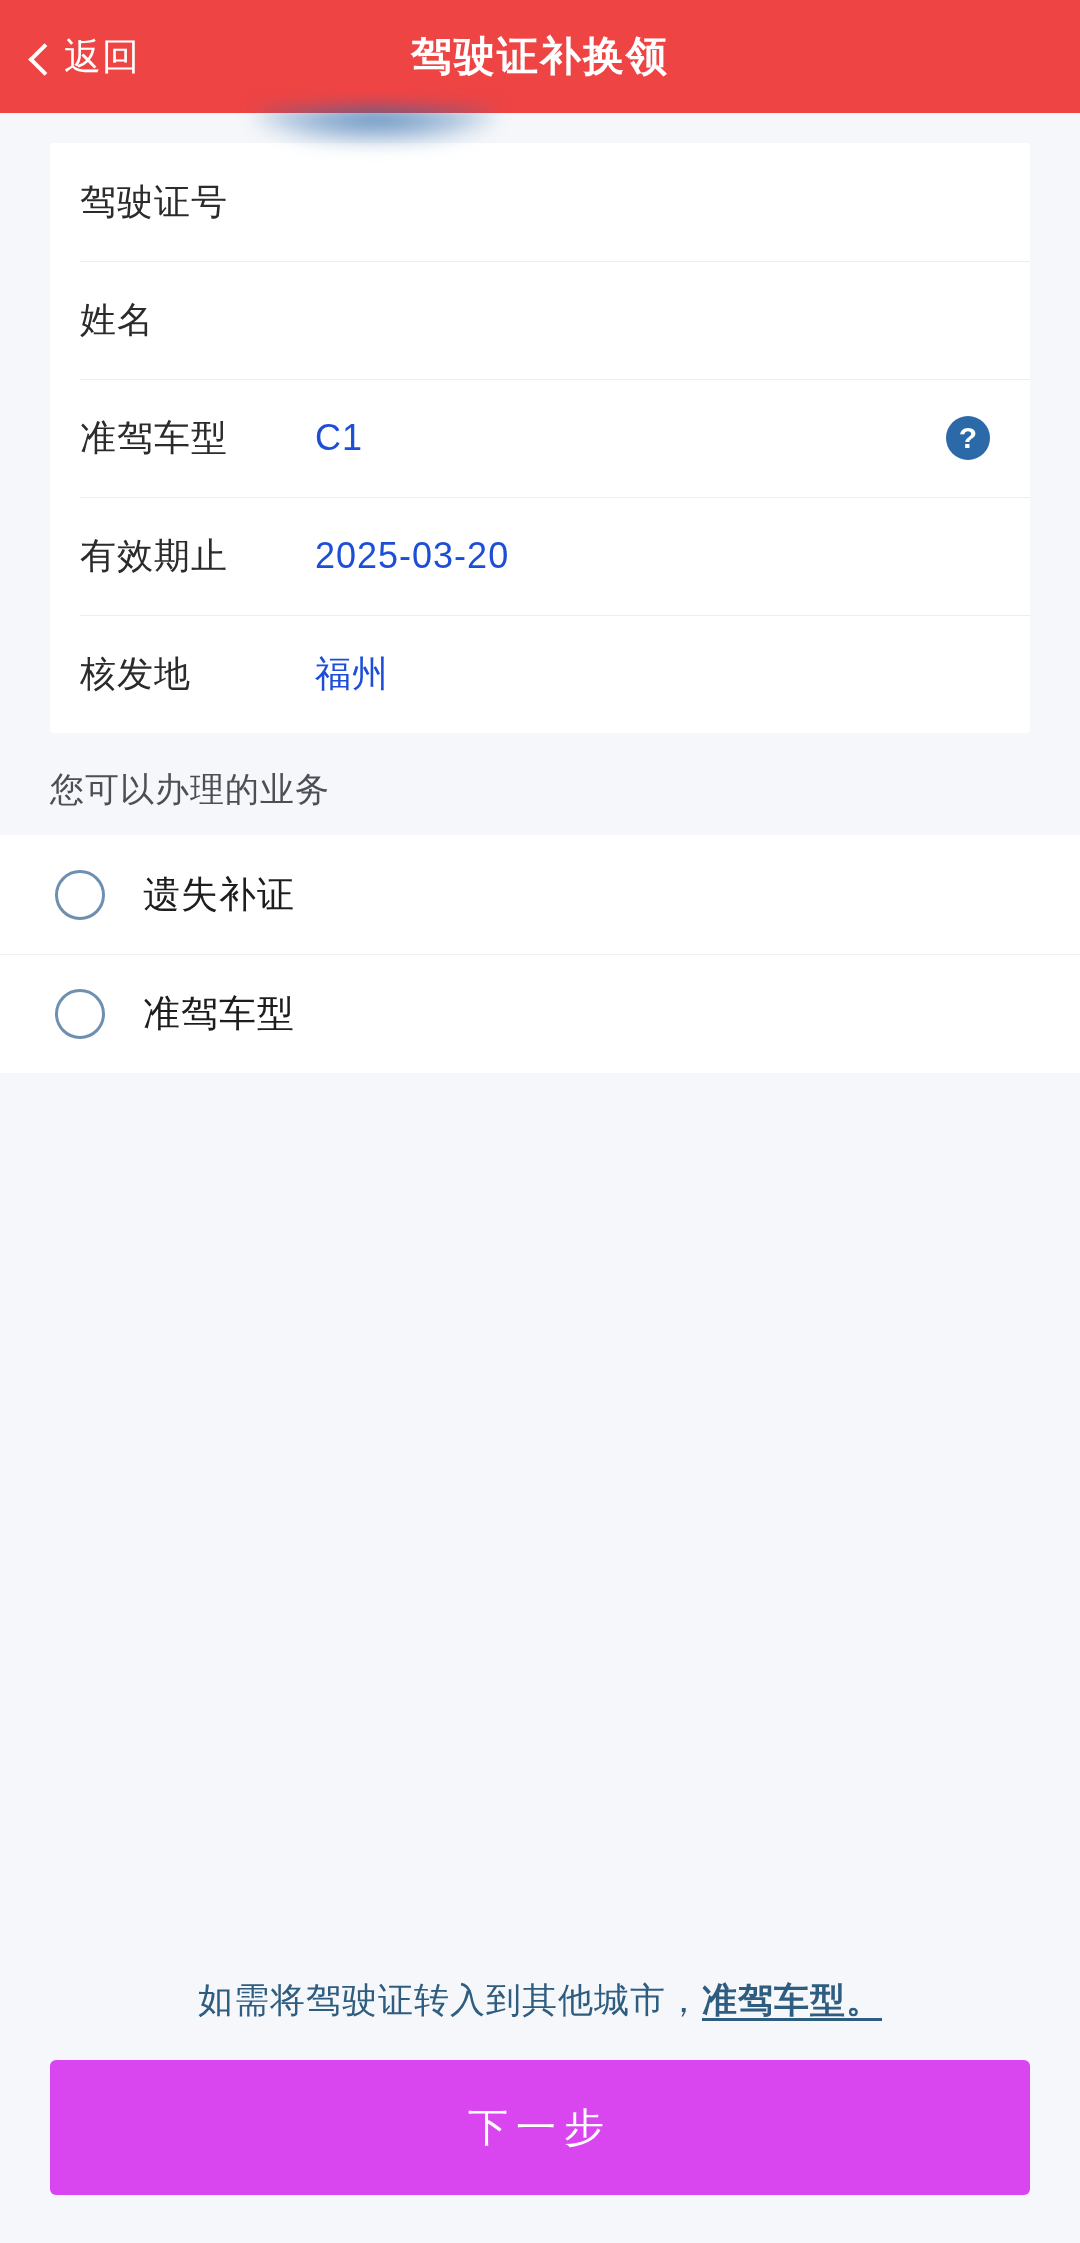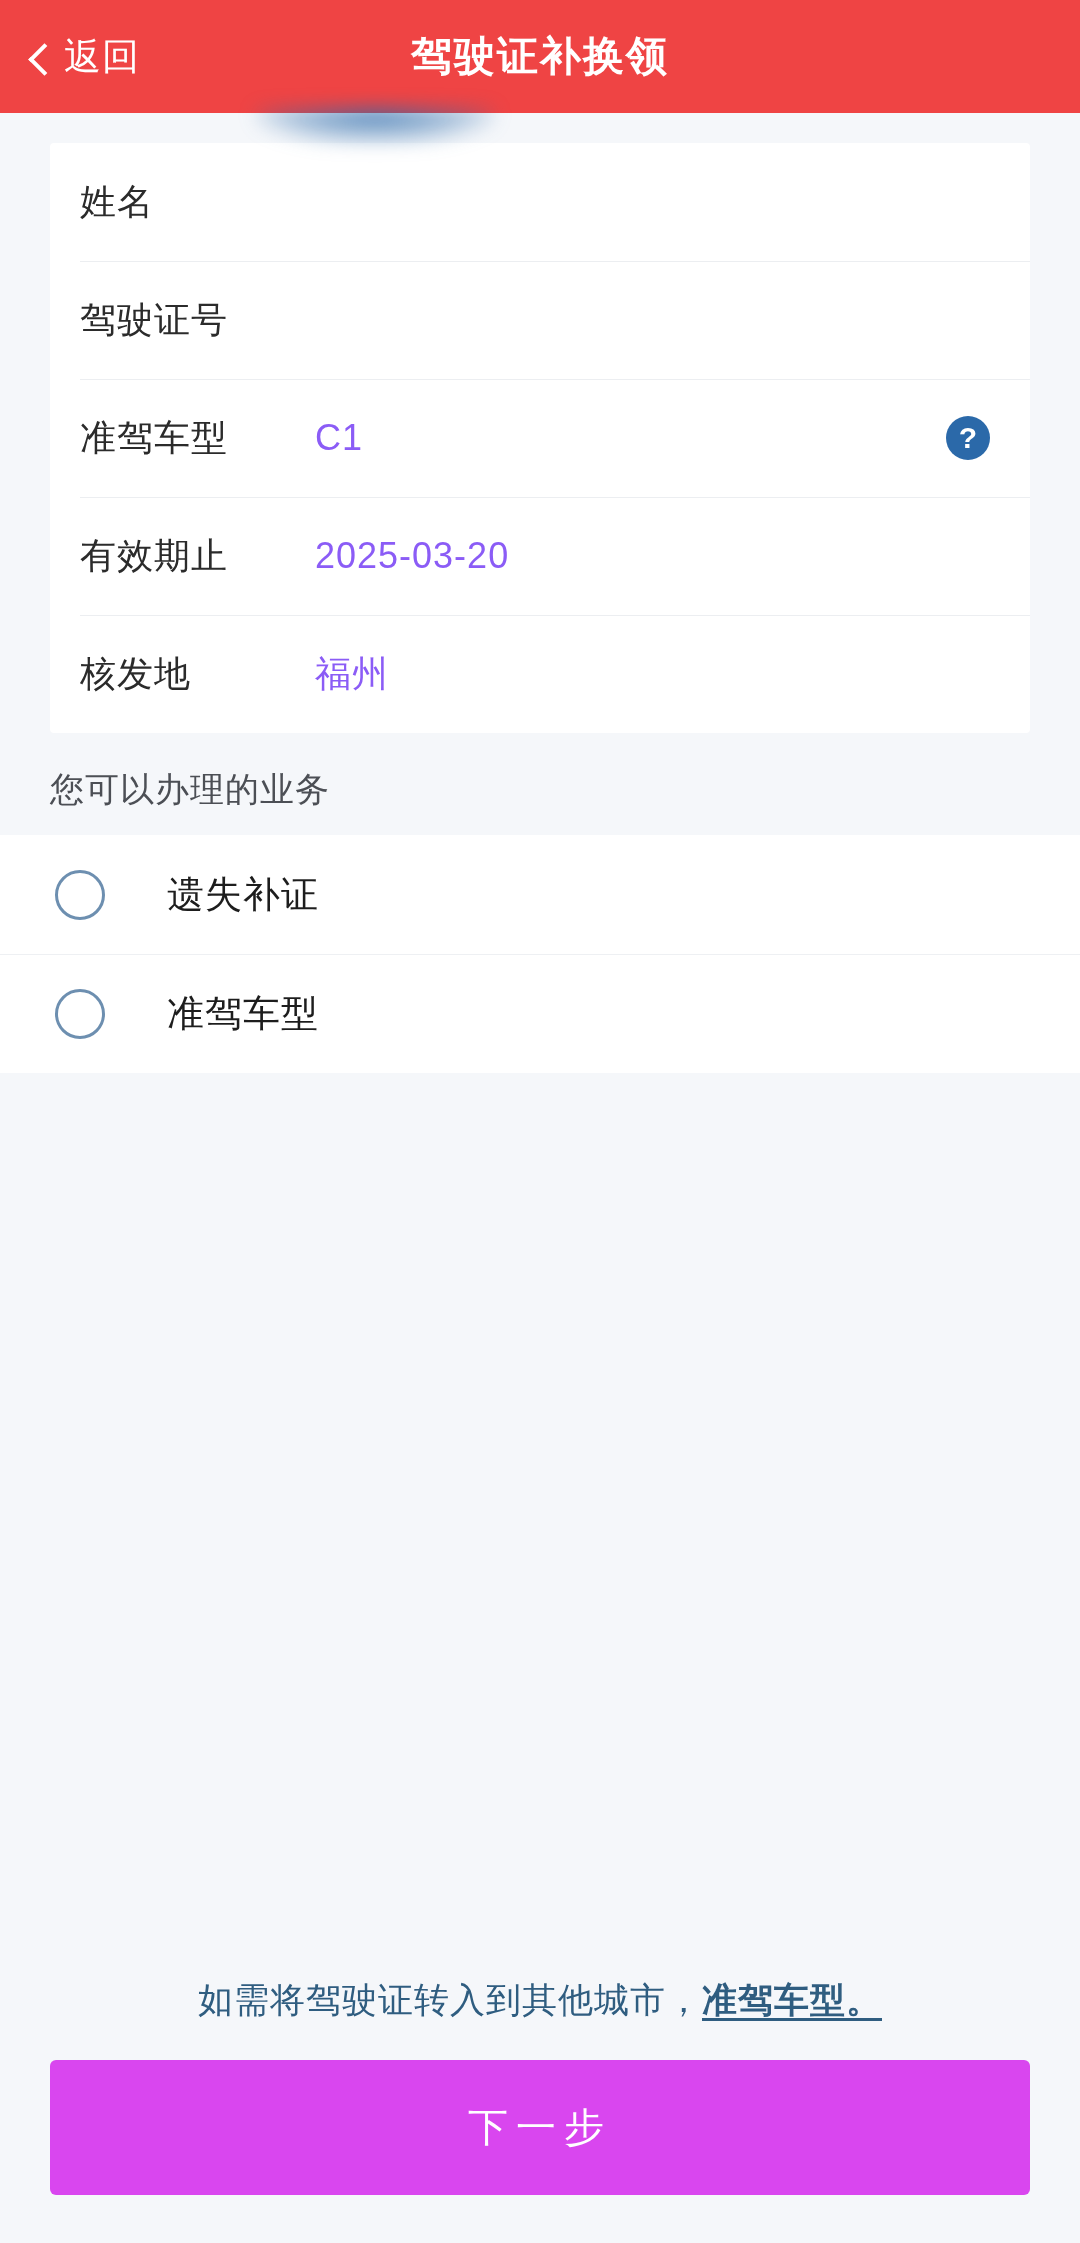--- a/index.html
+++ b/index.html
@@ -93,21 +93,21 @@
   }
   .field-label {
     width:235px;
     flex:0 0 auto;
     color:#2b2b2b;
     font-size:36px;
     letter-spacing:1px;
   }
   .field-value {
     flex:1 1 auto;
-    color:#8b5cf6;
+    color:#1d4ed8;
     font-size:36px;
     letter-spacing:1px;
   }
   .field-value.mono { font-family:"Liberation Sans","DejaVu Sans",sans-serif; }
   .help-icon {
     flex:0 0 auto;
     width:44px; height:44px;
     border-radius:50%;
     background:#2b69a9;
     color:#ffffff;
@@ -131,21 +131,20 @@
   .options {
     background:#ffffff;
     flex:0 0 auto;
   }
   .option-row {
     position:relative;
     display:flex; align-items:center;
     height:119px;
     padding-left:55px;
     cursor:pointer;
-    gap:24px;
   }
   .option-row + .option-row::before {
     content:"";
     position:absolute;
     left:0; top:0;
     width:100%; height:1px;
     background:#eef0f3;
   }
   .radio {
     width:50px; height:50px;
@@ -209,26 +208,26 @@
       <span class="chevron-left"></span>
       <span class="back-label">返回</span>
     </div>
     <div class="header-title">驾驶证补换领</div>
   </div>
   <div class="smudge"></div>
 
   <div class="card">
 
     <div class="field-row">
+      <span class="field-label">驾驶证号</span>
+      <span class="field-value"></span>
+    </div>
+
+    <div class="field-row">
       <span class="field-label">姓名</span>
-      <span class="field-value"></span>
-    </div>
-
-    <div class="field-row">
-      <span class="field-label">驾驶证号</span>
       <span class="field-value"></span>
     </div>
 
     <div class="field-row">
       <span class="field-label">准驾车型</span>
       <span class="field-value">C1</span>
       <span class="help-icon">?</span>
     </div>
 
     <div class="field-row">

